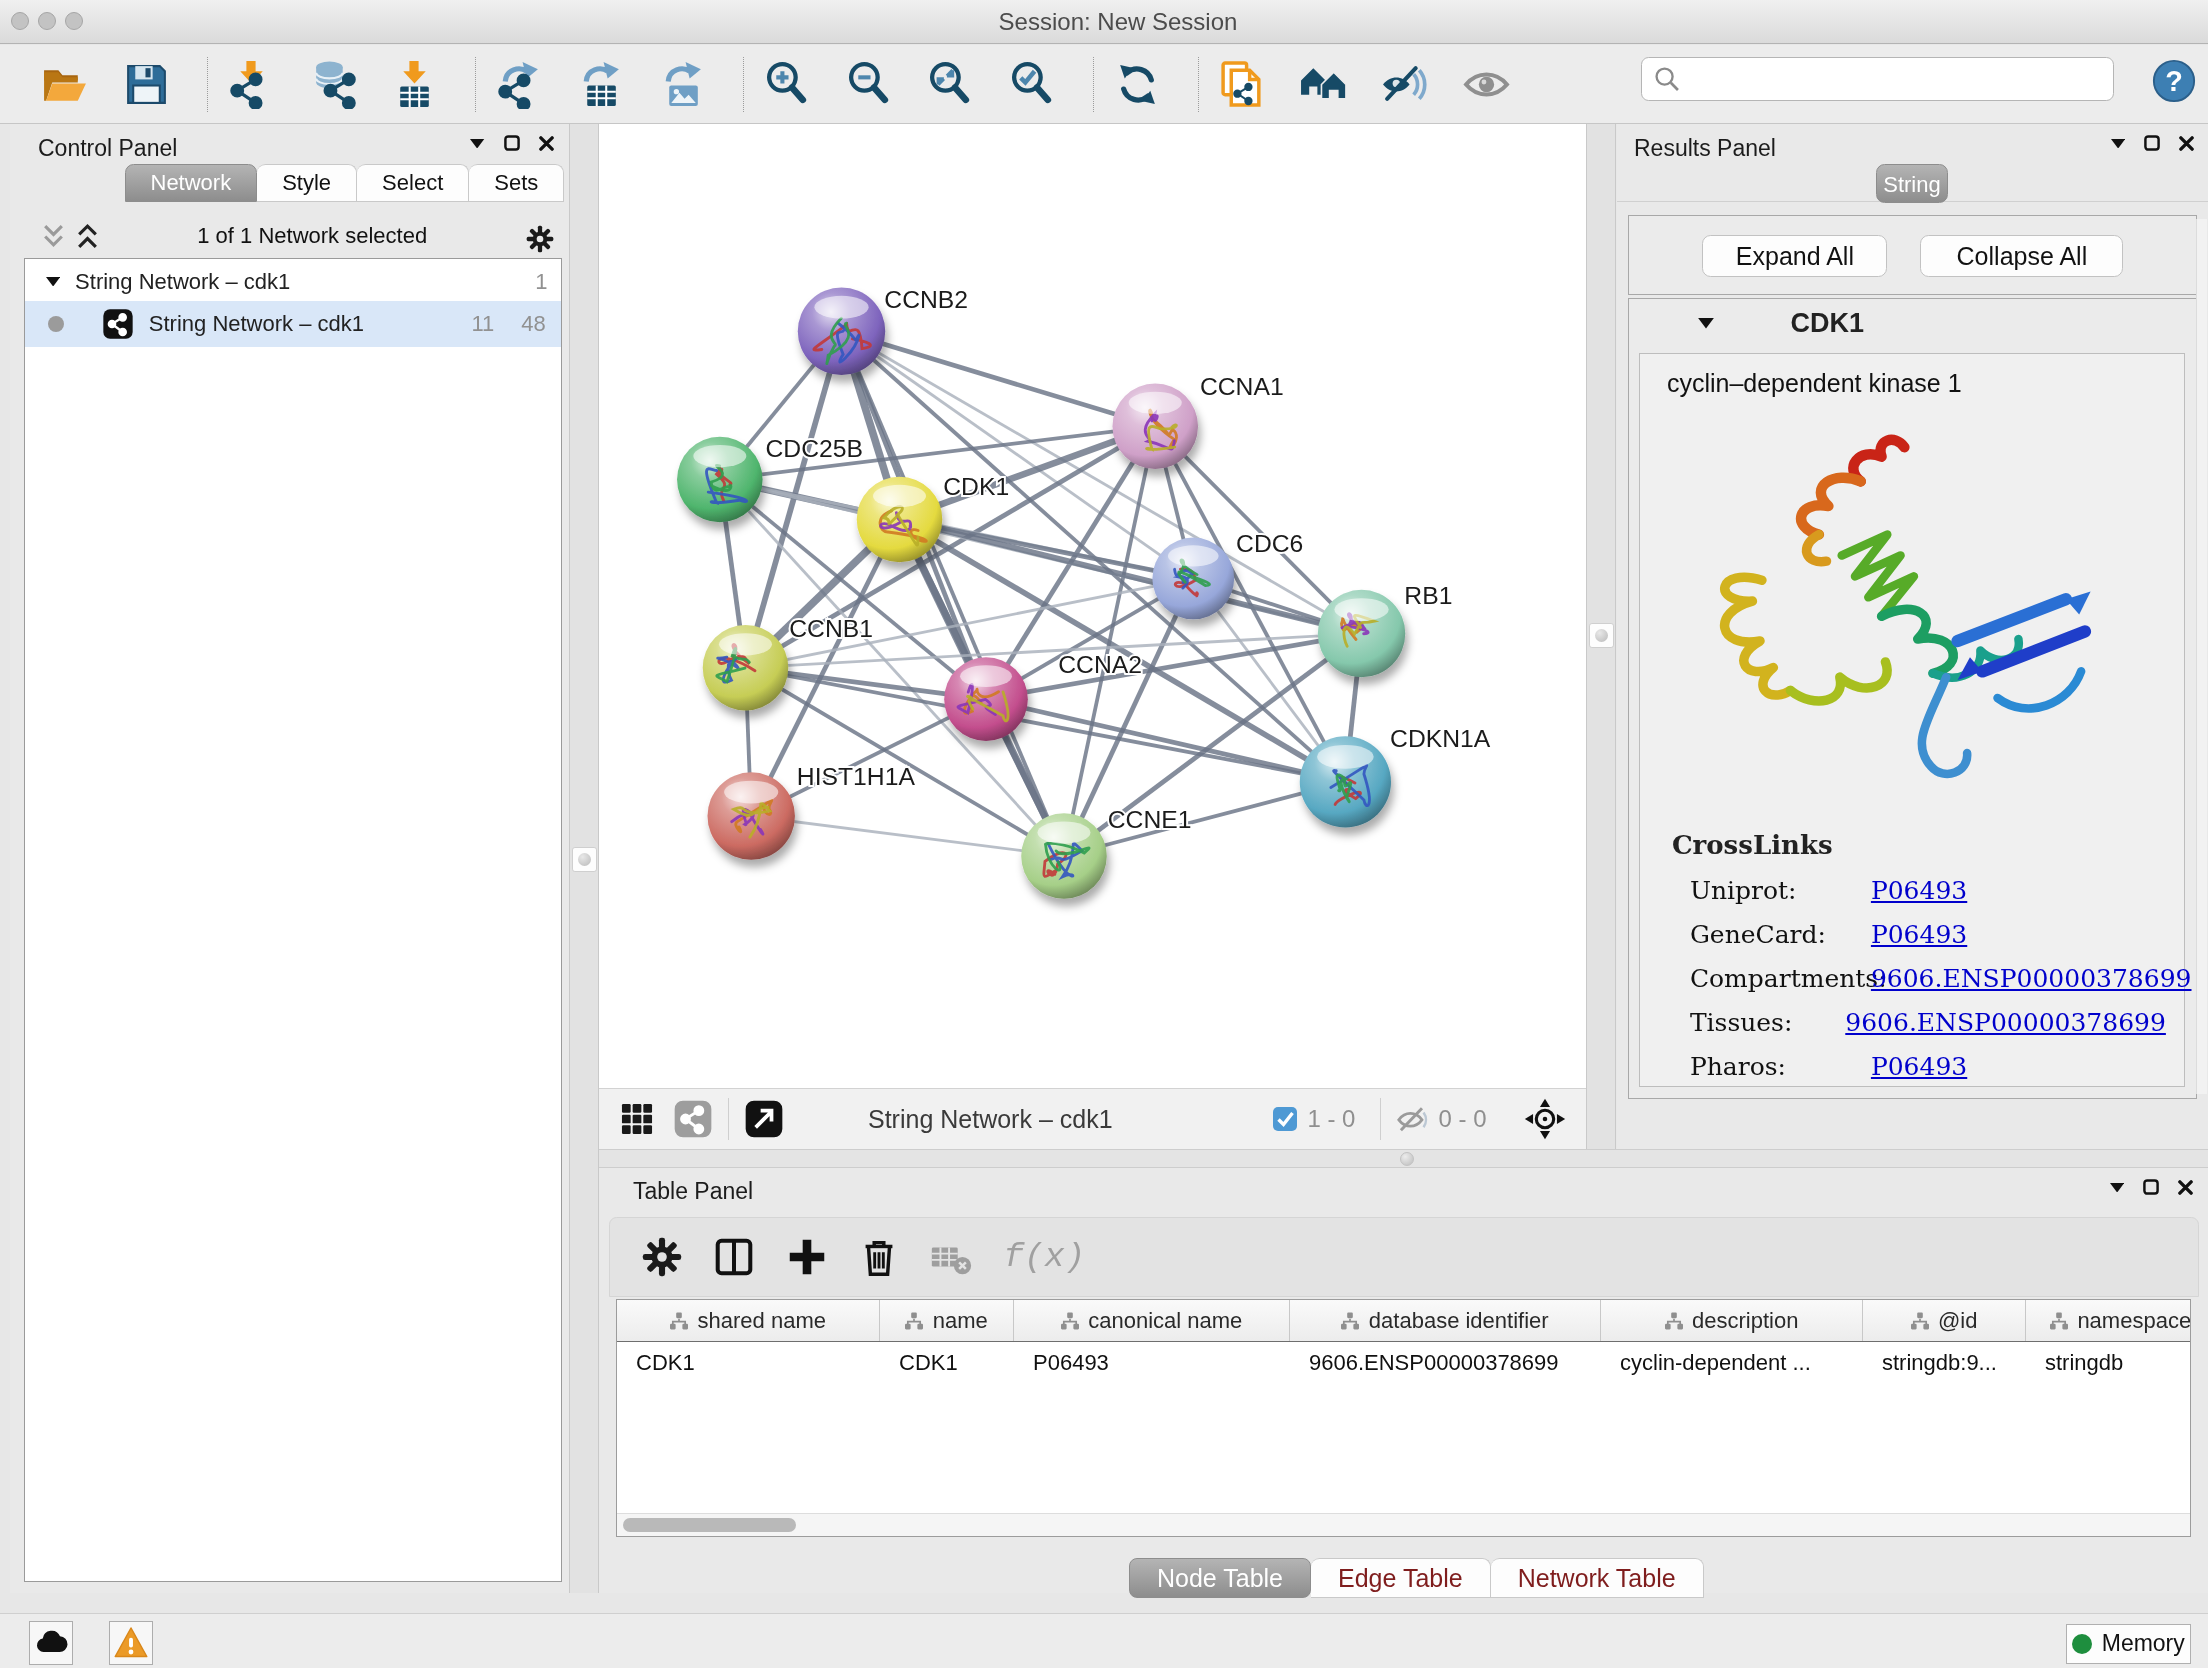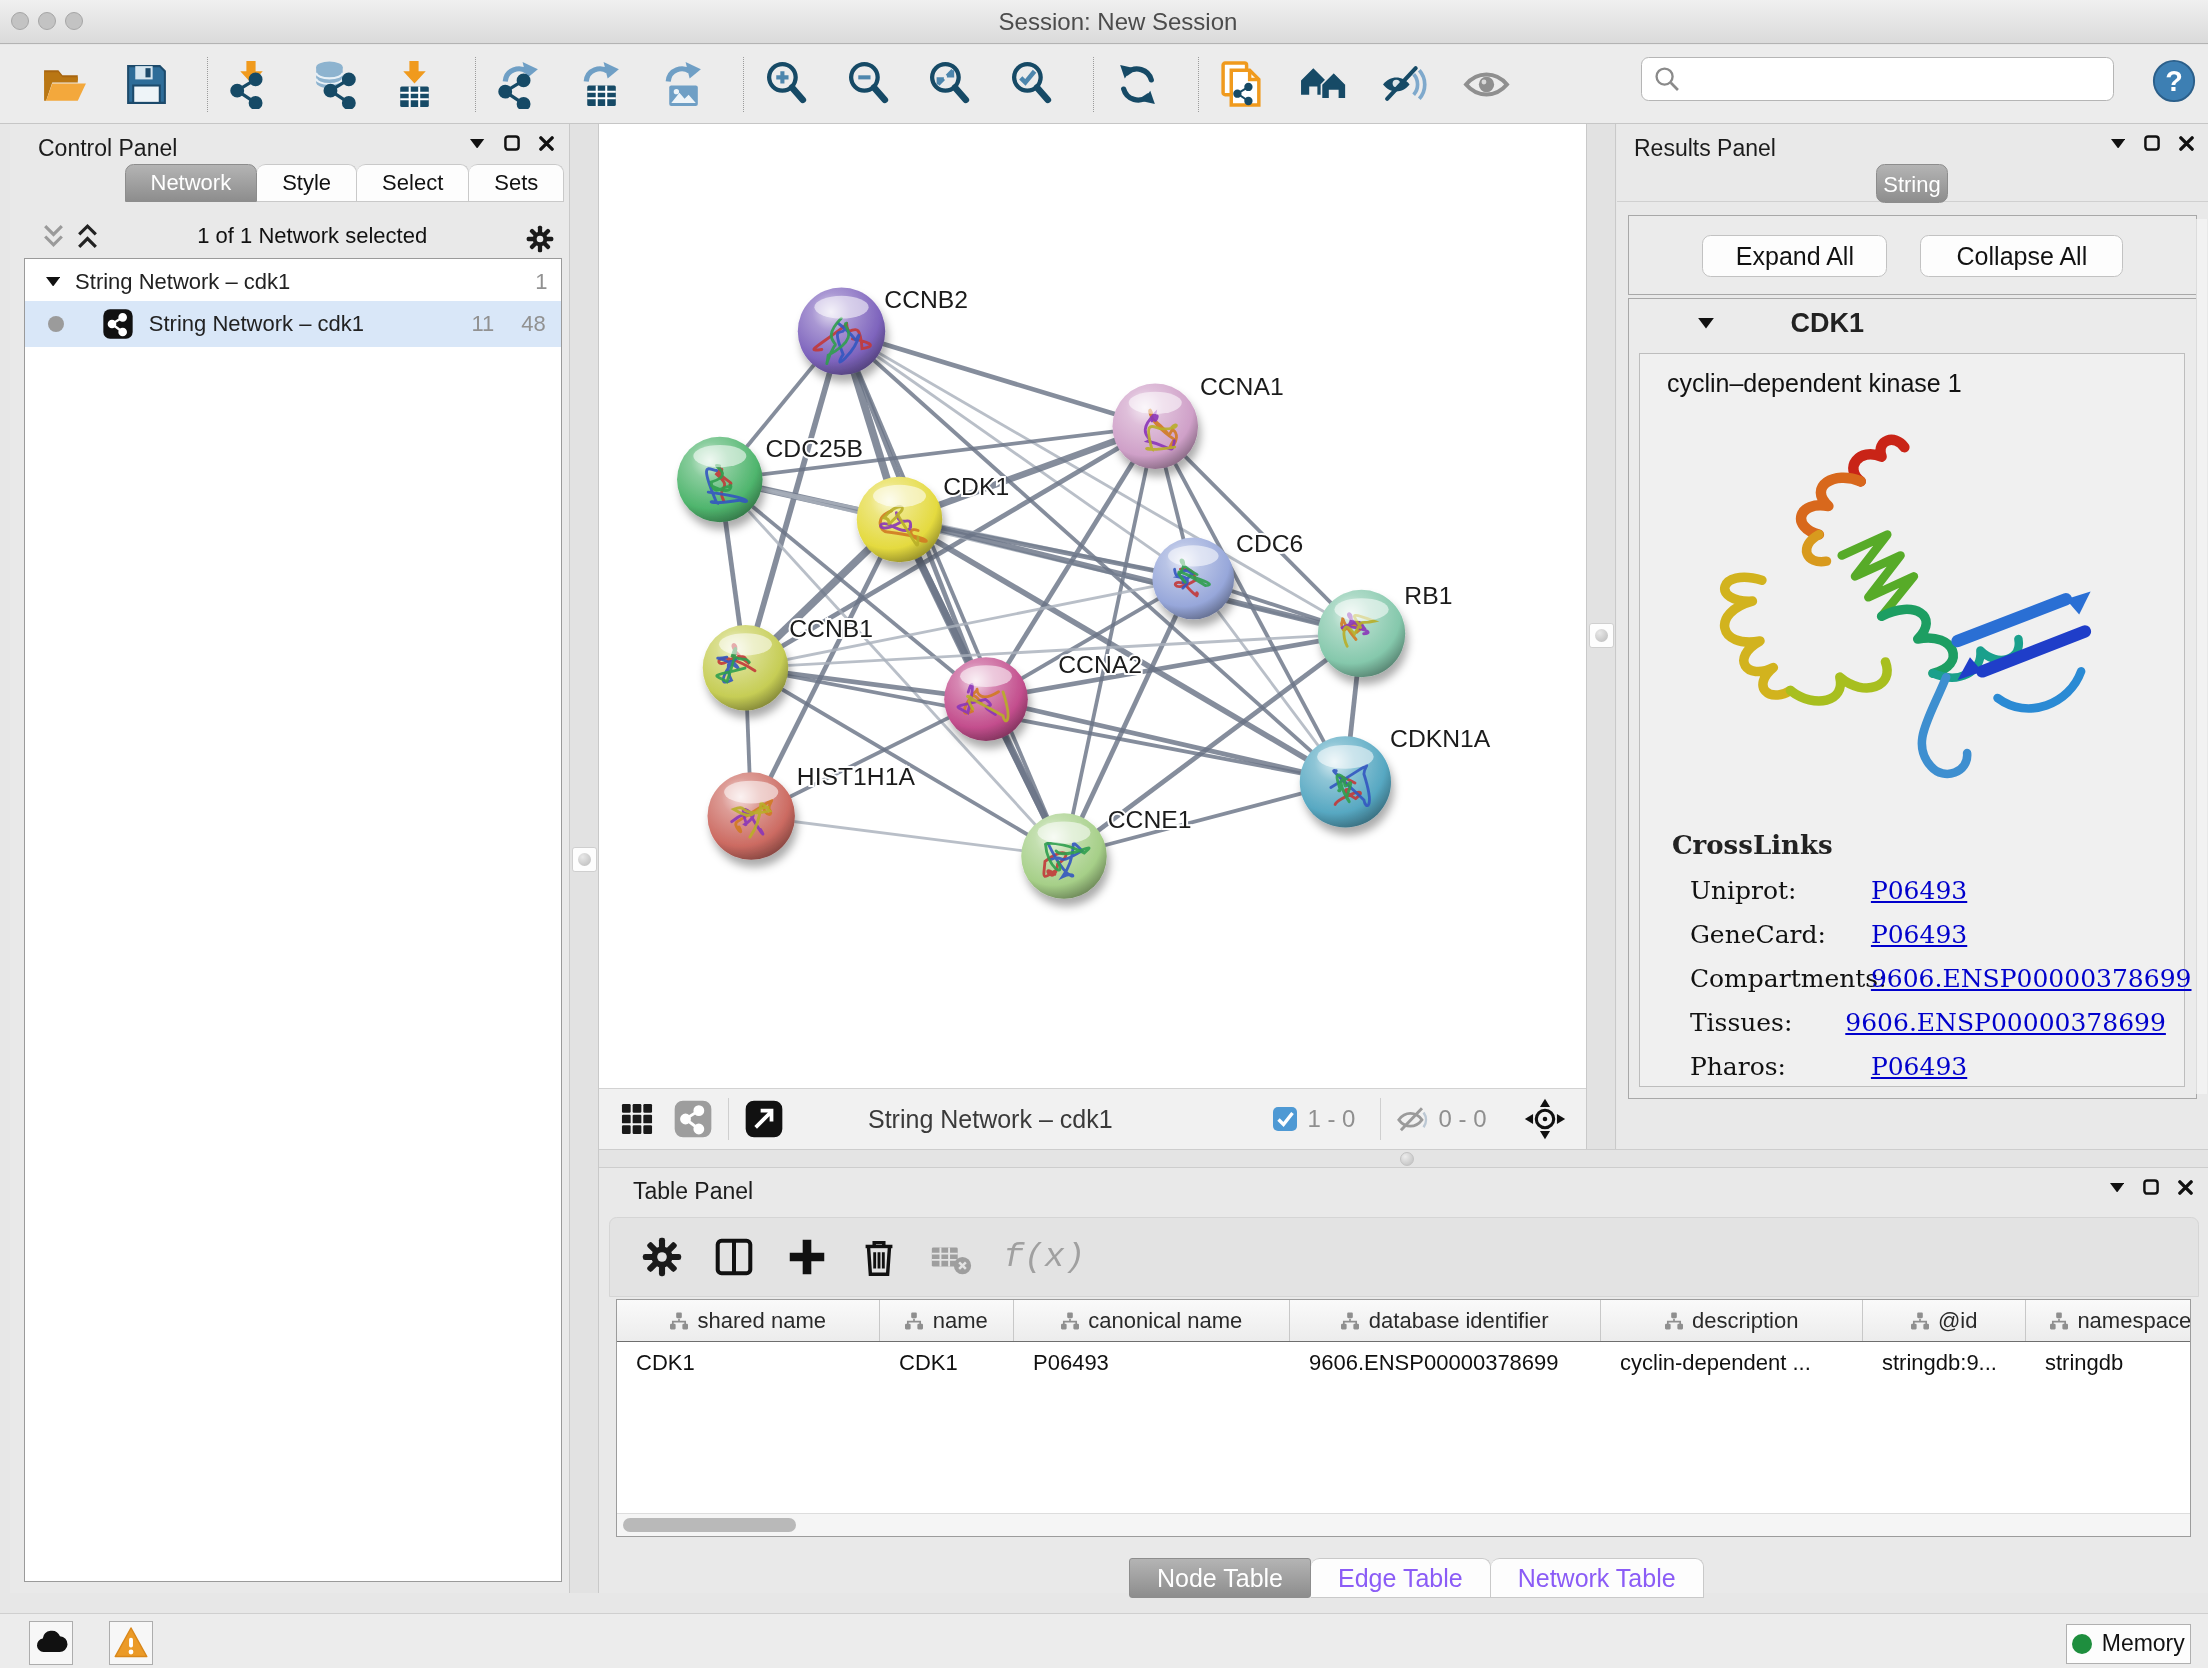--- a/index.html
+++ b/index.html
@@ -107,22 +107,22 @@
     background:linear-gradient(#fafafa,#ececec); border-bottom:1.9px solid #6e6e6e; }
   .th-cell { display:flex; align-items:center; justify-content:center; gap:9.5px; font-size:22px;
     color:#2a2a2a; border-right:1px solid #c8c8c8; overflow:hidden; white-space:nowrap; }
   .th-cell svg { flex:0 0 auto; }
   .t-row { position:absolute; left:0; top:42px; width:1617px; height:42px; display:flex; }
   .td-cell { font-size:22px; color:#111; padding:7.6px 0 0 19px; overflow:hidden; white-space:nowrap; }
   .t-scroll { position:absolute; left:0; bottom:0; width:100%; height:23px; background:#f5f5f5; border-top:1px solid #ddd; }
   .t-thumb { position:absolute; left:5.7px; top:3.8px; width:173px; height:14.3px; border-radius:7.6px; background:#b9b9b9; }
   .tp-tabs { position:absolute; left:530px; top:390px; display:flex; }
   .tp-tab { height:40px; line-height:38px; padding:0 27px; font-size:25px; background:#fdfdfd;
-    border:1px solid #c9c9c9; border-left:none; border-radius:8.6px 8.6px 0 0; color:#8b5cf6; }
-  .tp-tab:first-child { border-left:1px solid #c9c9c9; border-radius:3px; }
+    border:1px solid #c9c9c9; border-left:none; border-radius:8.6px 8.6px 0 0; color:#7f1d1d; }
+  .tp-tab:first-child { border-left:1px solid #c9c9c9; border-radius:8px; }
   .tp-tab.active { background:linear-gradient(#b4b4b4,#8d8d8d); color:#fff; border-color:#8d8d8d; }
 
   
   .statusbar { left:0; top:1613px; width:2208px; height:55px; background:#ececec; border-top:1px solid #cfcfcf; }
   .sb-btn { position:absolute; top:6.7px; width:44px; height:44px; background:#f7f7f7;
     border:1px solid #adadad; display:flex; align-items:center; justify-content:center; }
   .mem-btn { position:absolute; left:2066px; top:9.5px; width:125px; height:40px; background:#fdfdfd;
     border:1px solid #b0b0b0; display:flex; align-items:center; justify-content:center; gap:9.5px; }
   .mem-dot { width:20px; height:20px; border-radius:50%; background:#1e8e3e; }
   .mem-label { font-size:23px; color:#111; }

